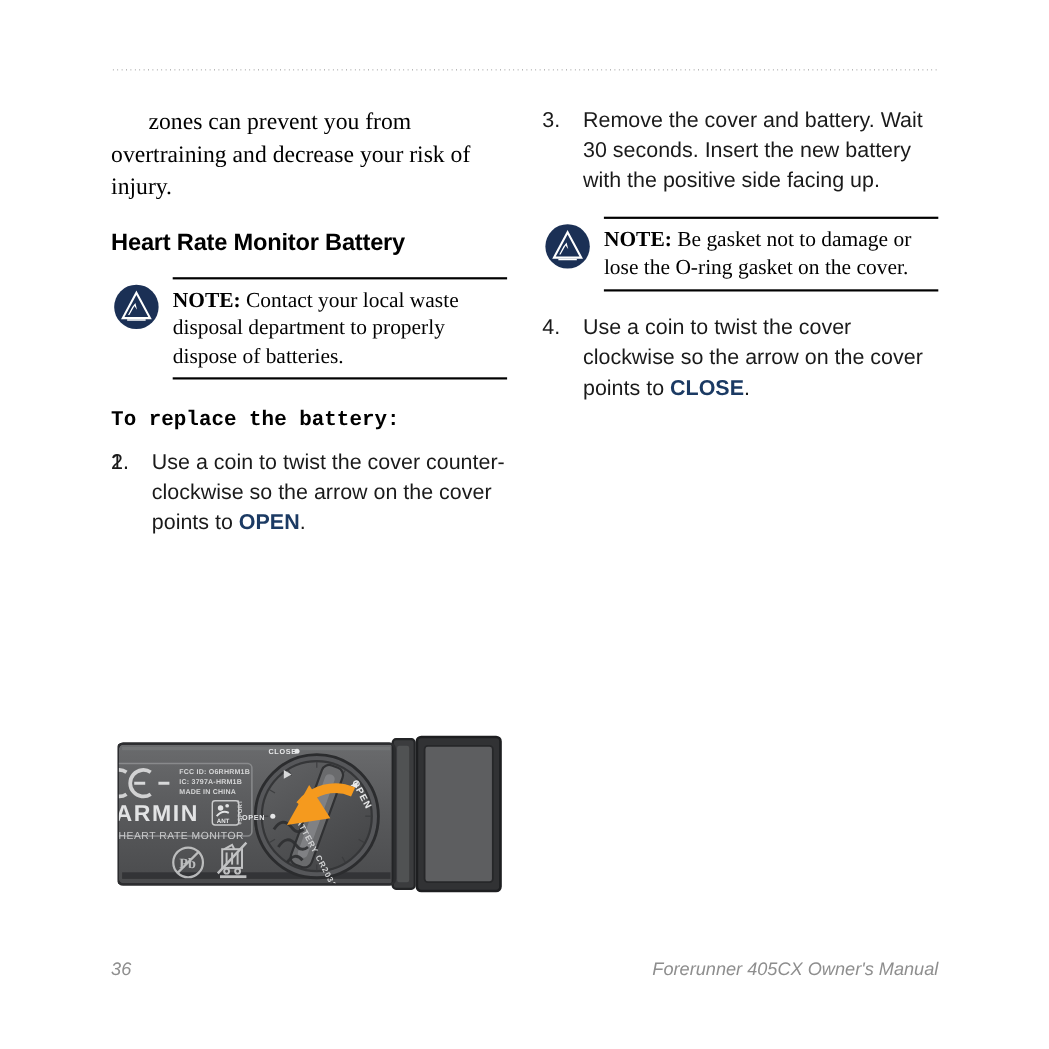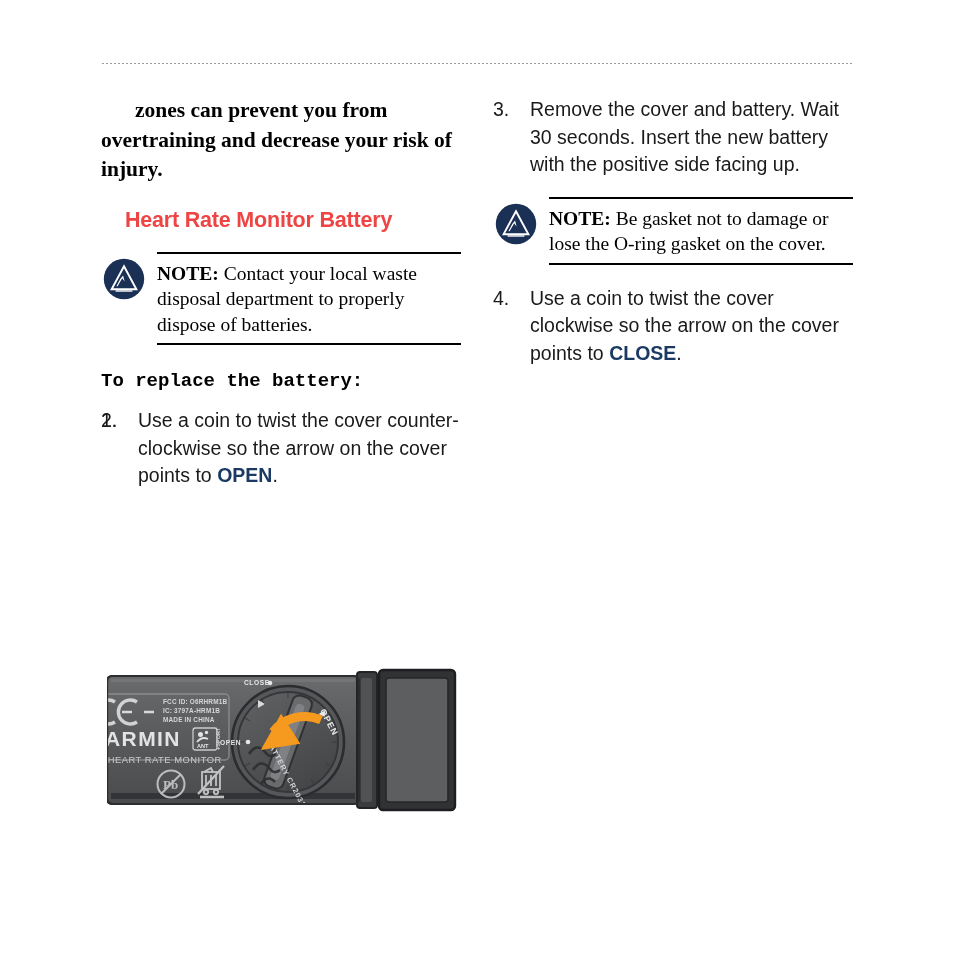--- a/index.html
+++ b/index.html
@@ -52,34 +52,32 @@
   .col-left  { left: 101px; width: 360px; }
   .col-right { left: 493px; width: 360px; }
 
   p, h2, h3, ol, li { margin: 0; padding: 0; }
 
   .serif-body {
     font-family: "Liberation Serif", "DejaVu Serif", serif;
     font-size: 21.5px;
     line-height: 29.5px;
     color: #000000;
-    font-weight: bold;
   }
   .indent { text-indent: 34px; }
 
   h2.section-heading {
     font-family: "Liberation Sans", "DejaVu Sans", sans-serif;
     font-weight: bold;
     font-size: 21.5px;
     line-height: 27px;
-    color: #ef4444;
+    color: #000000;
     margin-top: 22px;
     margin-bottom: 3px;
     letter-spacing: -0.2px;
-    margin-left: 24px;
   }
 
   h3.sub-heading {
     font-family: Liberation Mono, monospace;
     font-weight: bold;
     font-size: 19px;
     line-height: 25px;
     color: #000000;
     margin-top: 24px;
     margin-bottom: 2px;
@@ -372,14 +370,18 @@
         </g>
 
         <path d="M214 58 A40 40 0 0 0 166 70" fill="none" stroke="#f59a1e" stroke-width="9" stroke-linecap="butt"></path>
         <path d="M176 52 L152 86 L192 84 Z" fill="#f59a1e" transform="rotate(-6 172 70)"></path>
       </g>
 
       <rect x="0" y="14" width="252" height="128" rx="5" fill="none" stroke="#2c2d2f" stroke-width="2.2"></rect>
     </svg>
   </div>
 
+  <div class="footer">
+    <span>36</span>
+    <span>Forerunner 405CX Owner's Manual</span>
+  </div>
 
 </div>
 
 </body></html>

